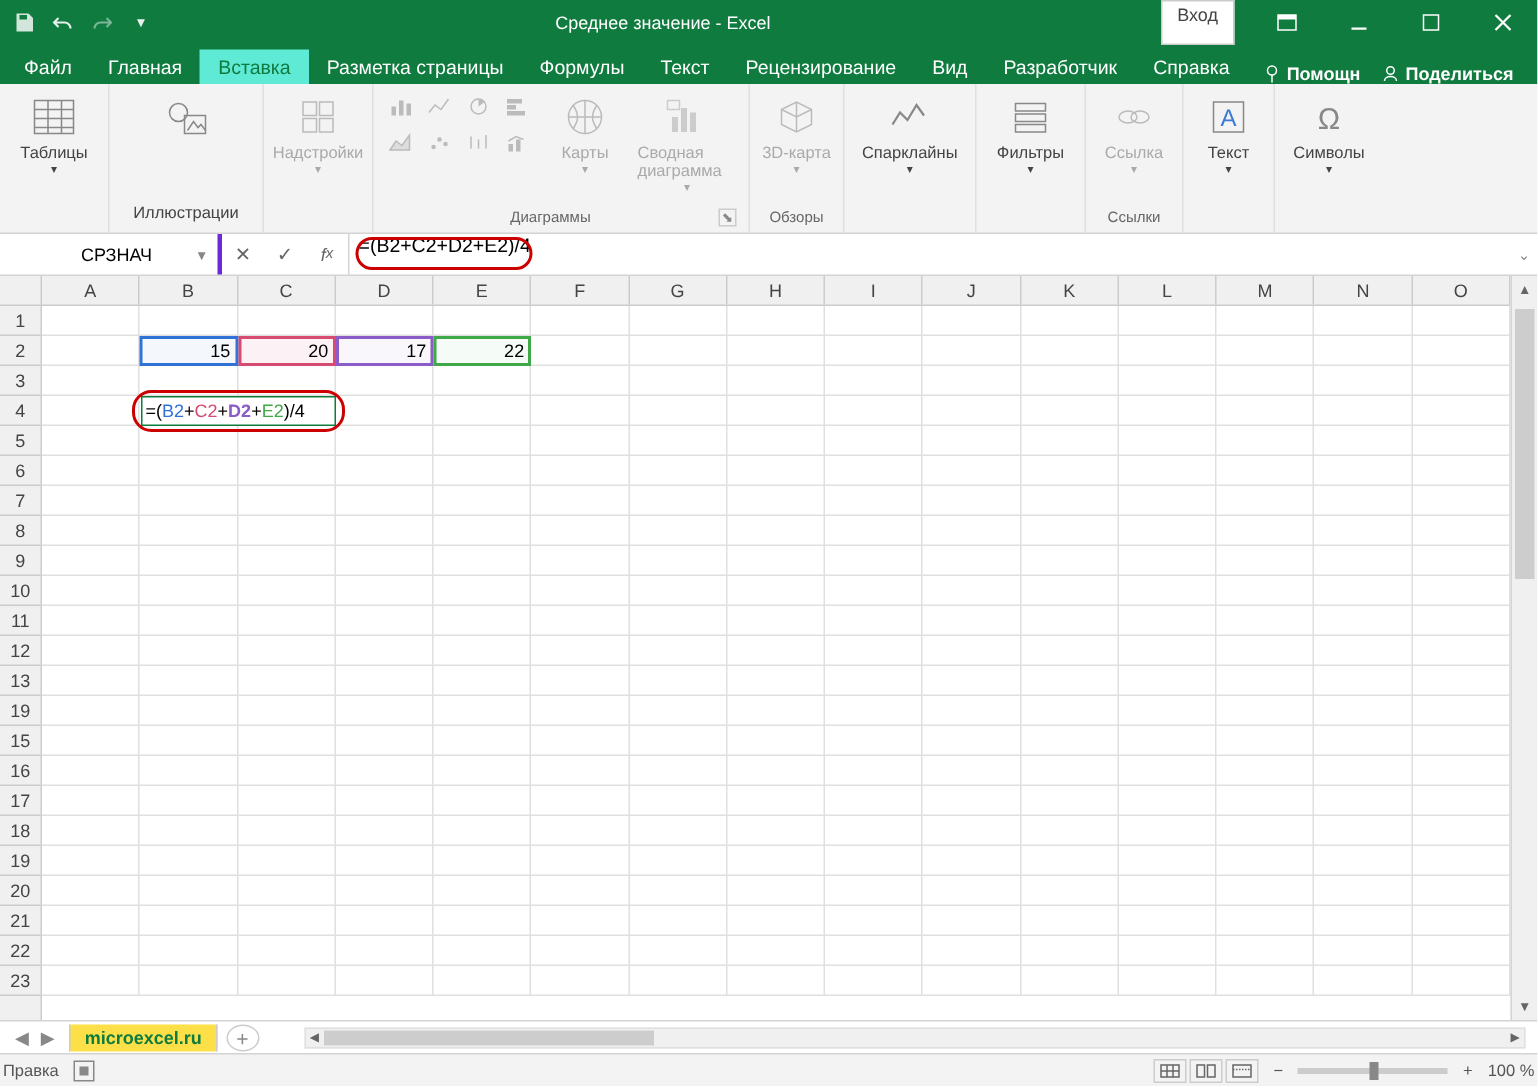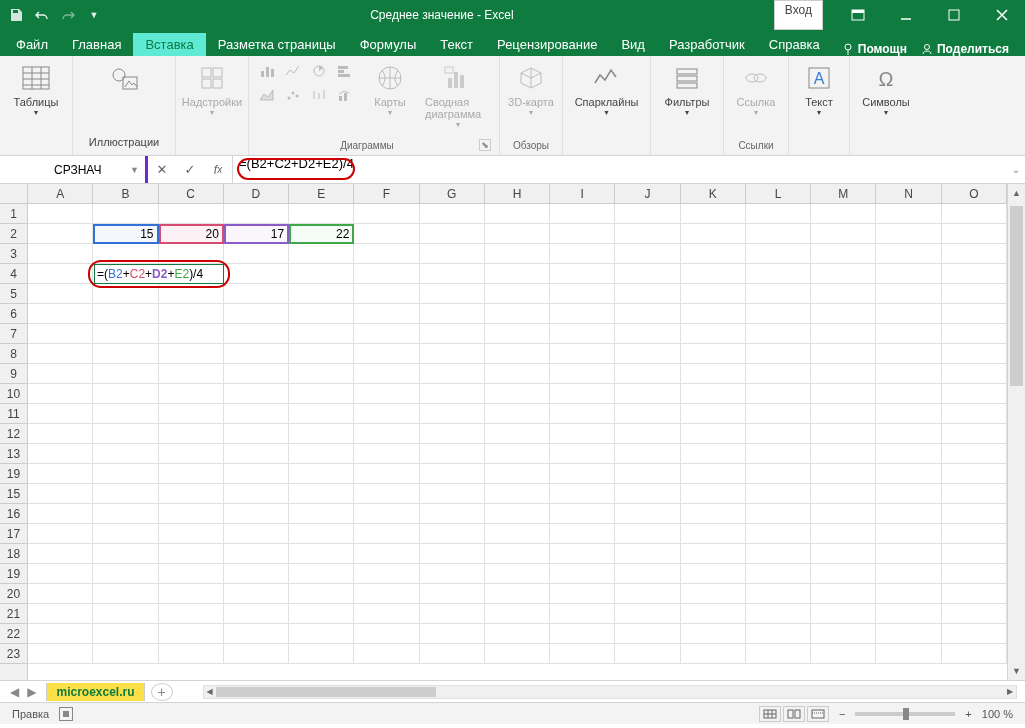--- a/index.html
+++ b/index.html
@@ -73,21 +73,21 @@
 
 .sheet-bar { height: 22px; background: #fff; border-top: 1px solid #d4d4d4; display: flex; align-items: center; font-size: 12px; position: relative; }
 .sheet-nav { display: flex; gap: 8px; padding: 0 10px; color: #888; }
 .sheet-tab { padding: 2px 9px; border: 1px solid #ccc; border-bottom: none; border-top: none; color: #0f7b3f; font-weight: bold; background: #fde047; }
 .sheet-add { width: 22px; text-align: center; color: #888; border:1px solid #ccc; border-radius:50%; margin-left:6px; font-size:14px; line-height:16px;}
 .hscroll-track { flex:1; margin: 0 8px 0 30px; height: 14px; background: #f0f0f0; position: relative; border:1px solid #e0e0e0;}
 .hscroll-track .hthumb { position: absolute; left: 12px; width: 220px; top: 1px; bottom: 1px; background: #cdcdcd; }
 .hscroll-track .harr { position:absolute; width:12px; top:0;bottom:0; display:flex;align-items:center;justify-content:center; color:#666; font-size:8px;}
 
 
-.status-bar { height: 22px; background: #f3f3f3; border-top: 1px solid #d4d4d4; display: flex; align-items: center; font-size: 11px; color: #555; padding: 0 12px; }
+.status-bar { height: 22px; background: #f3f3f3; border-top: 1px solid #d4d4d4; display: flex; align-items: center; font-size: 11px; color: #555; padding: 0 2px; }
 .status-right { margin-left: auto; display: flex; align-items: center; gap: 10px; }
 .view-btns { display: flex; gap: 2px; }
 .view-btn { width: 22px; height: 16px; border: 1px solid #ccc; display: flex; align-items: center; justify-content: center; font-size: 10px; }
 .zoom-slider { width: 100px; height: 4px; background: #ccc; position: relative; }
 .zoom-slider .zthumb { position: absolute; left: 48px; top: -4px; width: 6px; height: 12px; background: #888; }
 .record-icon { width: 14px; height: 14px; border: 1px solid #888; display: inline-flex; align-items: center; justify-content: center; margin-left: 10px; }
 
 svg { display: block; }
 </style>
 </head>

